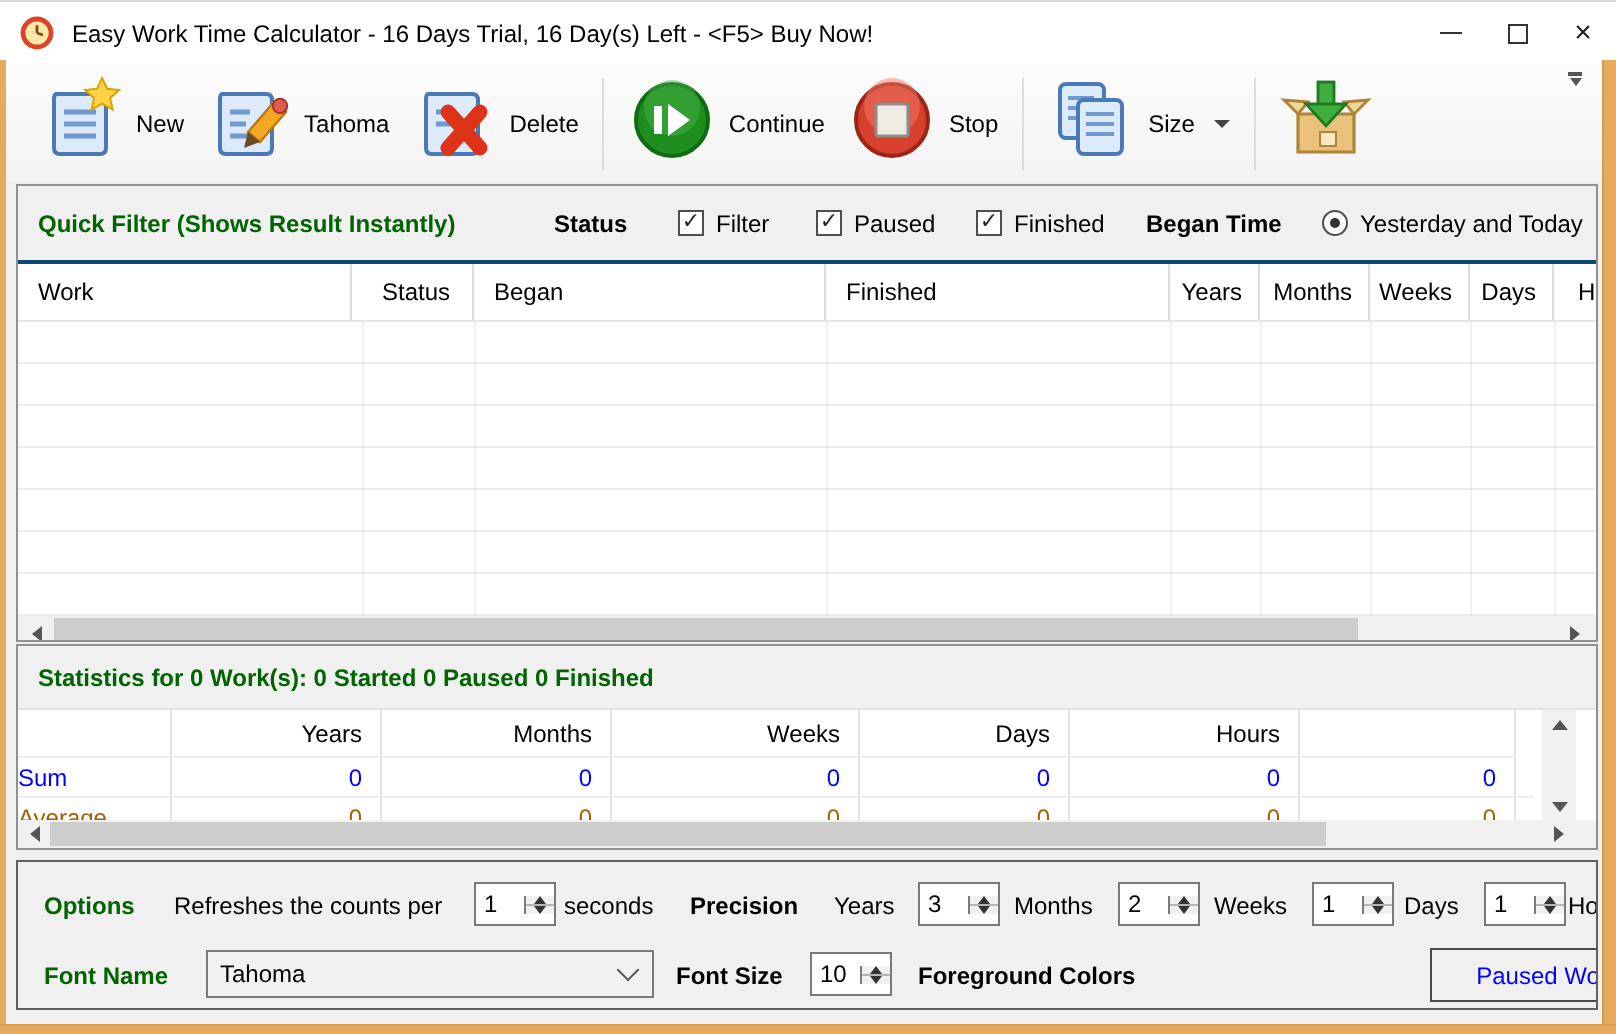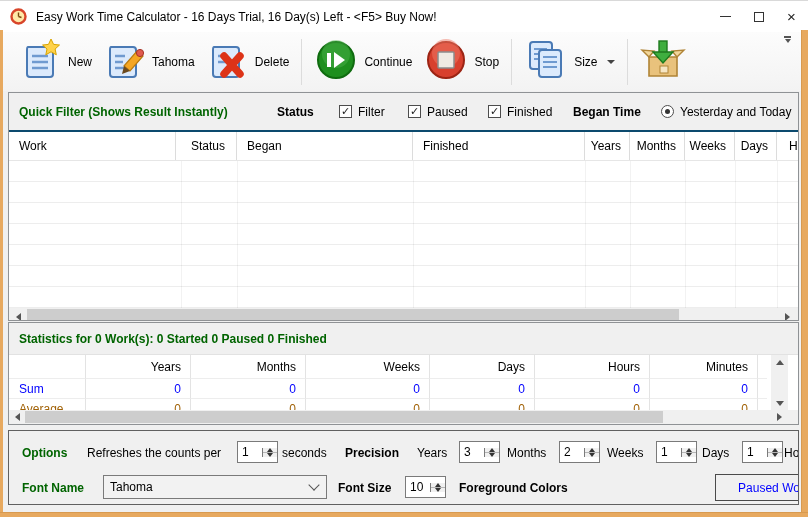--- a/index.html
+++ b/index.html
@@ -71,21 +71,21 @@
   .sthumb{position:absolute;top:1px;height:15px;background:#cdcdcd;}
 
   
   .stats-panel{top:322px;height:103px;}
   .stats-label{height:32px;background:#f0f0f0;display:flex;align-items:center;padding-left:10px;border-bottom:1px solid #e2e2e2;box-sizing:border-box;}
   .stats-table{position:absolute;left:0;top:32px;width:758px;height:56px;overflow:hidden;background:#fff;}
   .srow{display:grid;grid-template-columns:77px 105px 115px 124px 105px 115px 108px 9px;}
   .sc{border-right:1px solid #e3e3e3;border-bottom:1px solid #ededed;box-sizing:border-box;display:flex;align-items:center;white-space:nowrap;}
   .srow.h .sc{height:24px;justify-content:flex-end;padding-right:9px;}
   .srow.d .sc{height:20px;justify-content:flex-end;padding-right:9px;}
-  .sc.lbl{justify-content:flex-start !important;padding-left:10px;padding-right:0 !important;}
+  .sc.lbl{justify-content:flex-start !important;padding-right:0 !important;}
   .sum .sc{color:#0000ff;}
   .avg .sc{color:#a16207;}
   .stats-vscroll{position:absolute;right:10px;top:32px;width:17px;height:56px;background:#f0f0f0;}
   .stats-vscroll .sarr{width:17px;height:15px;}
   .stats-vscroll .up{top:0;}
   .stats-vscroll .down{top:auto;bottom:0;}
   .stats-hscroll{position:absolute;left:0;right:0;bottom:0;height:14px;background:#f0f0f0;}
   .stats-hscroll .sarr{width:15px;height:14px;}
   .stats-hscroll .sthumb{top:1px;height:12px;}
 
@@ -290,21 +290,20 @@
     <span class="green">Statistics for 0 Work(s): 0 Started 0 Paused 0 Finished</span>
   </div>
   <div class="stats-table">
     <div class="srow h">
       <div class="sc lbl"></div>
       <div class="sc">Years</div>
       <div class="sc">Months</div>
       <div class="sc">Weeks</div>
       <div class="sc">Days</div>
       <div class="sc">Hours</div>
-      <div class="sc">Minutes</div>
       <div class="sc"></div>
     </div>
     <div class="srow d sum">
       <div class="sc lbl">Sum</div>
       <div class="sc">0</div>
       <div class="sc">0</div>
       <div class="sc">0</div>
       <div class="sc">0</div>
       <div class="sc">0</div>
       <div class="sc">0</div>

